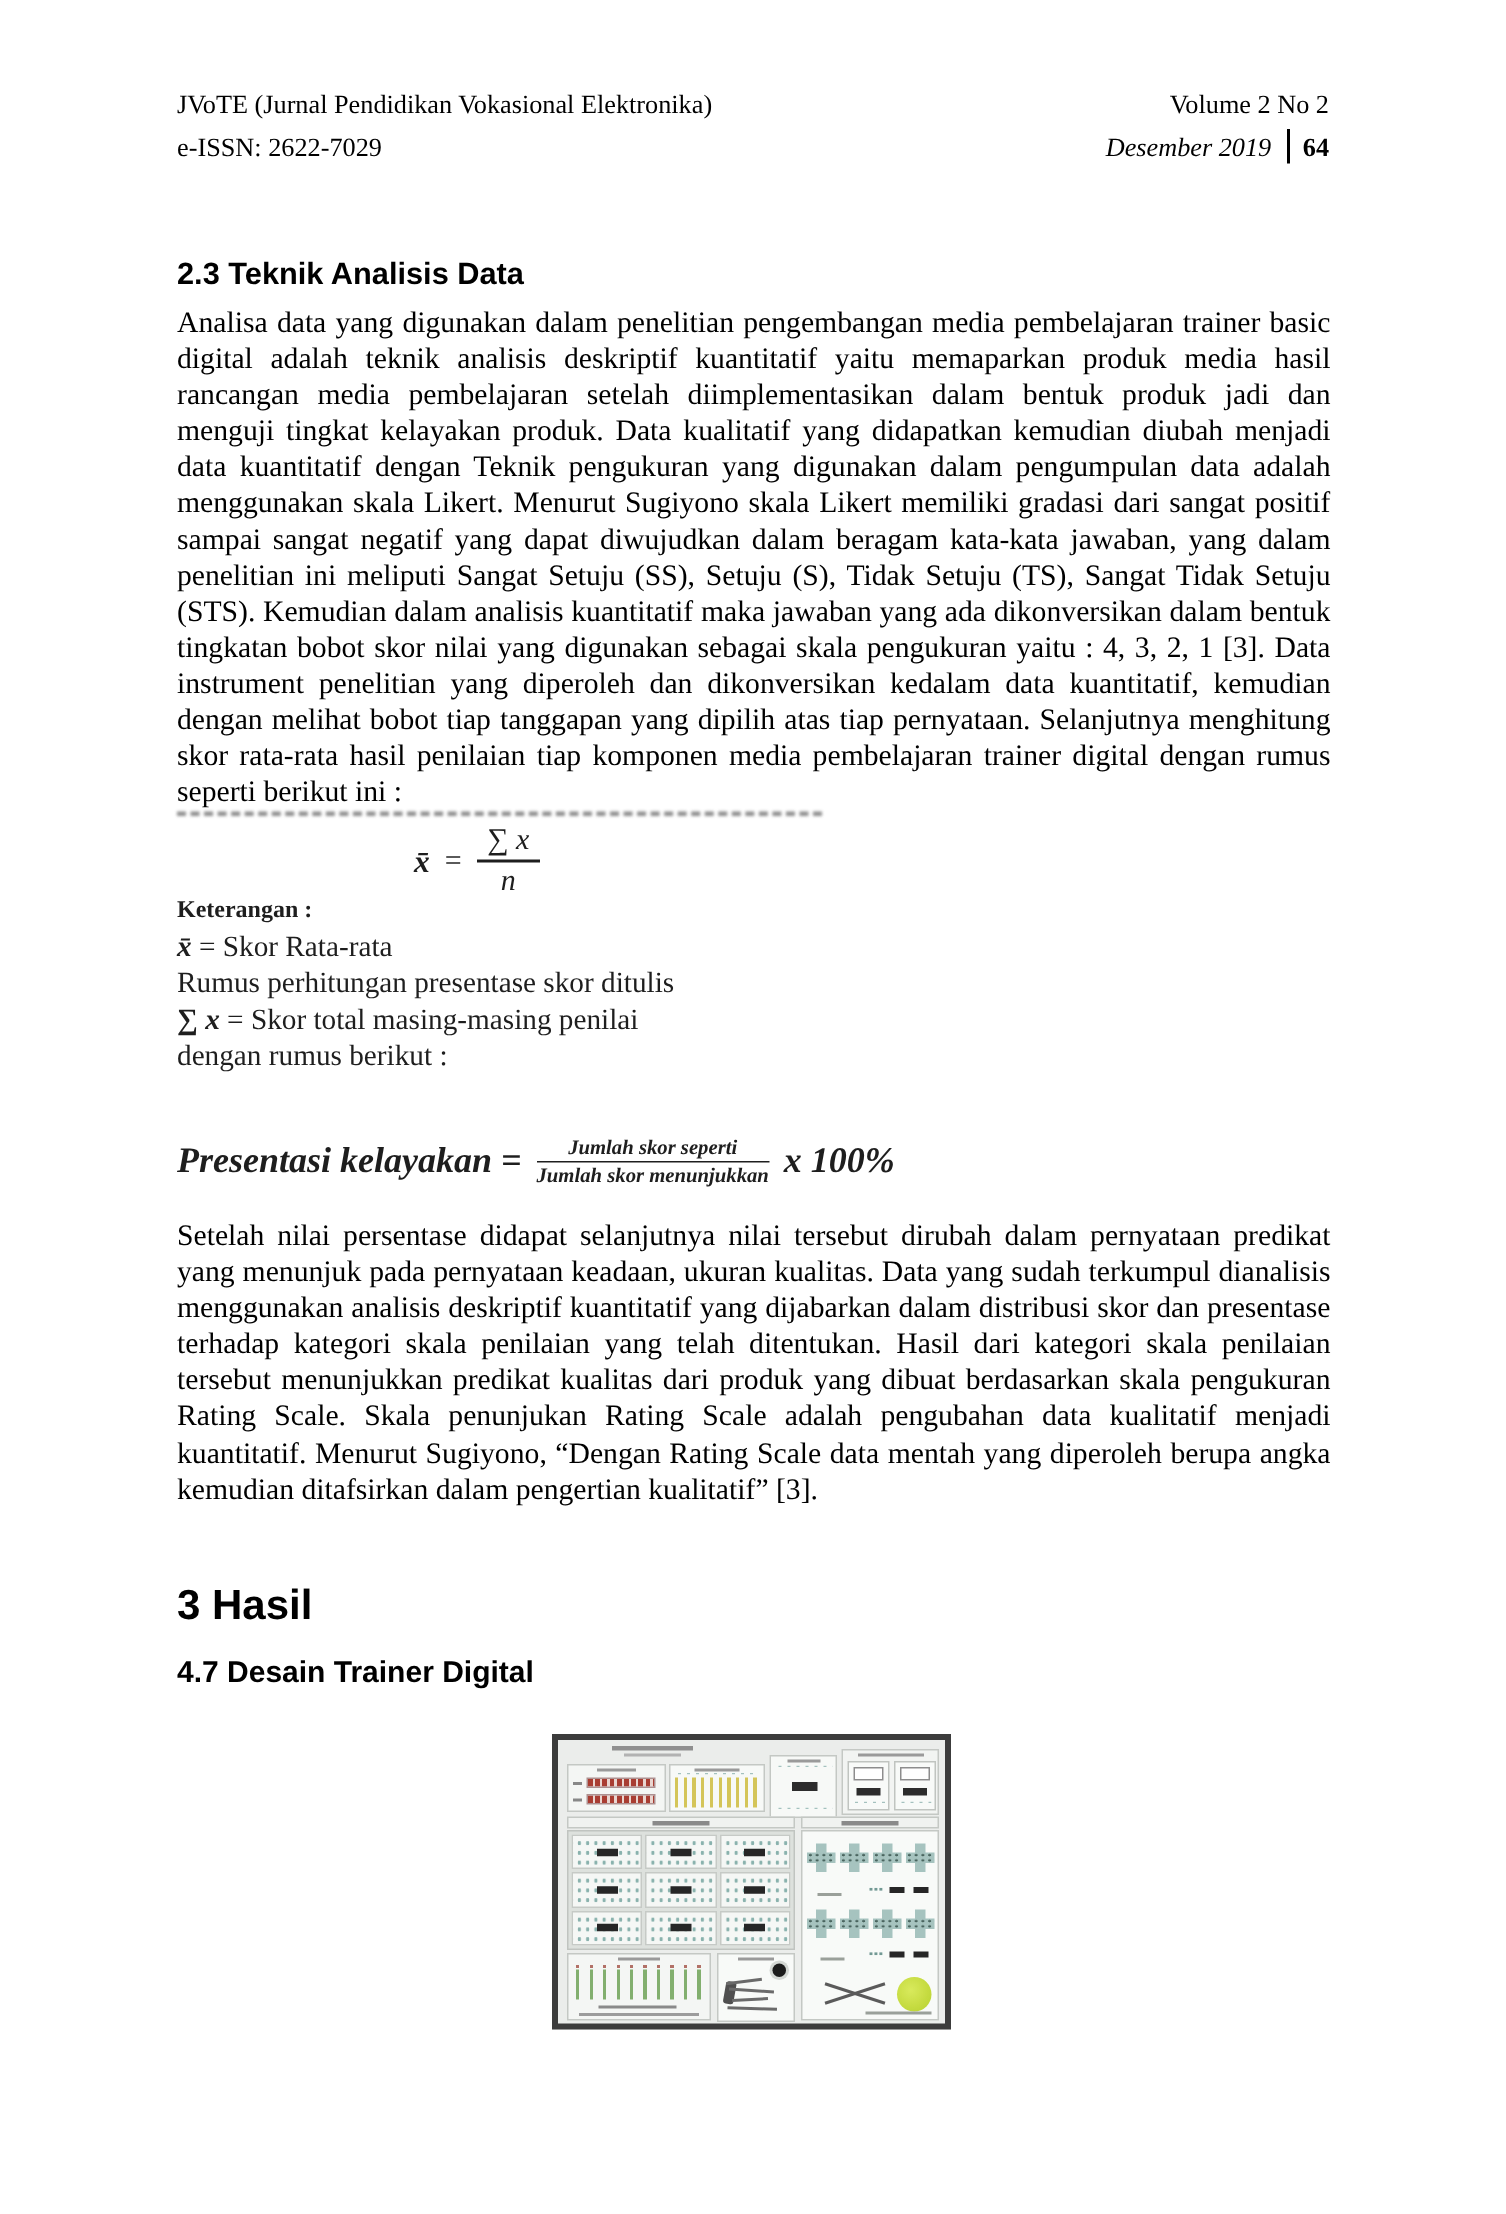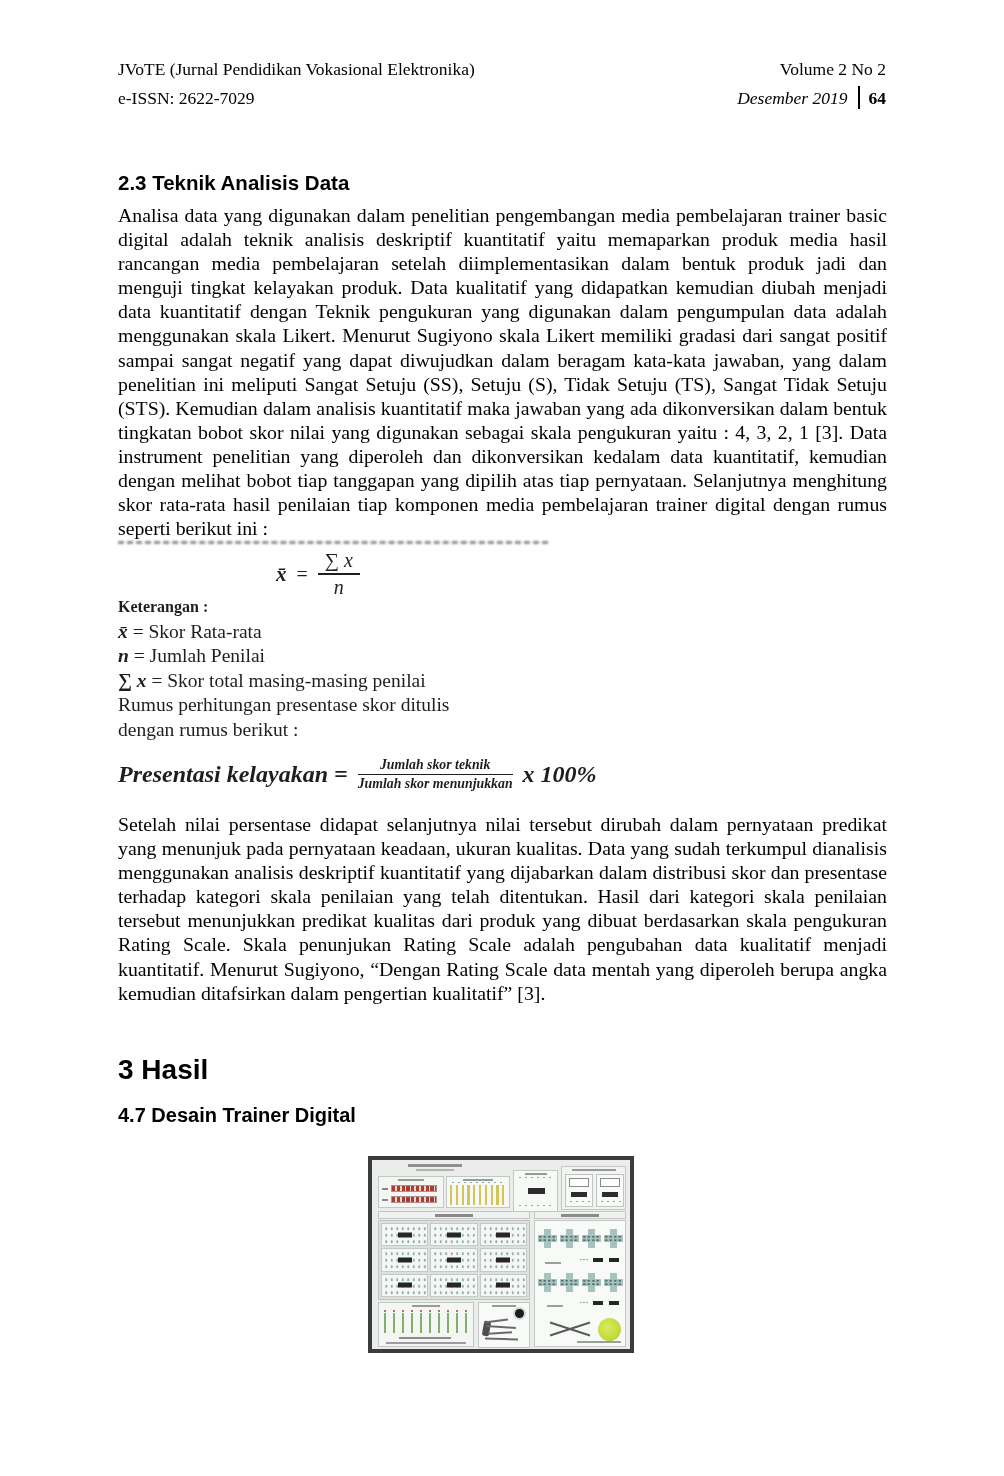--- a/index.html
+++ b/index.html
@@ -164,30 +164,29 @@
     <span>=</span>
     <span class="frac">
       <span class="num">∑ x</span>
       <span class="den">n</span>
     </span>
   </div>
 
   <div class="keterangan fuzzy">
     <div class="ket-h">Keterangan :</div>
     <div><span class="ket-sym">x̄</span> <span>= Skor Rata-rata</span></div>
-    <div><span class="ket-sym">n</span> <span>= Jumlah Penilai</span></div>
+    <div>Rumus perhitungan presentase skor ditulis</div>
     <div><span class="ket-sym">∑ x</span> <span>= Skor total masing-masing penilai</span></div>
-    <div>Rumus perhitungan presentase skor ditulis</div>
     <div>dengan rumus berikut :</div>
   </div>
 
   <div class="formula-pct fuzzy">
     <span class="lhs">Presentasi kelayakan =</span>
     <span class="frac frac-sm">
-      <span class="num">Jumlah skor teknik</span>
+      <span class="num">Jumlah skor seperti</span>
       <span class="den">Jumlah skor menunjukkan</span>
     </span>
     <span class="suffix">x 100%</span>
   </div>
 
   <p class="para para2">Setelah nilai persentase didapat selanjutnya nilai tersebut dirubah dalam pernyataan predikat yang menunjuk pada pernyataan keadaan, ukuran kualitas. Data yang sudah terkumpul dianalisis menggunakan analisis deskriptif kuantitatif yang dijabarkan dalam distribusi skor dan presentase terhadap kategori skala penilaian yang telah ditentukan. Hasil dari kategori skala penilaian tersebut menunjukkan predikat kualitas dari produk yang dibuat berdasarkan skala pengukuran Rating Scale. Skala penunjukan Rating Scale adalah pengubahan data kualitatif menjadi kuantitatif. Menurut Sugiyono, “Dengan Rating Scale data mentah yang diperoleh berupa angka kemudian ditafsirkan dalam pengertian kualitatif” [3].</p>
 
   <h1 class="h-main">3 Hasil</h1>
   <h3 class="h-sub">4.7 Desain Trainer Digital</h3>
 

